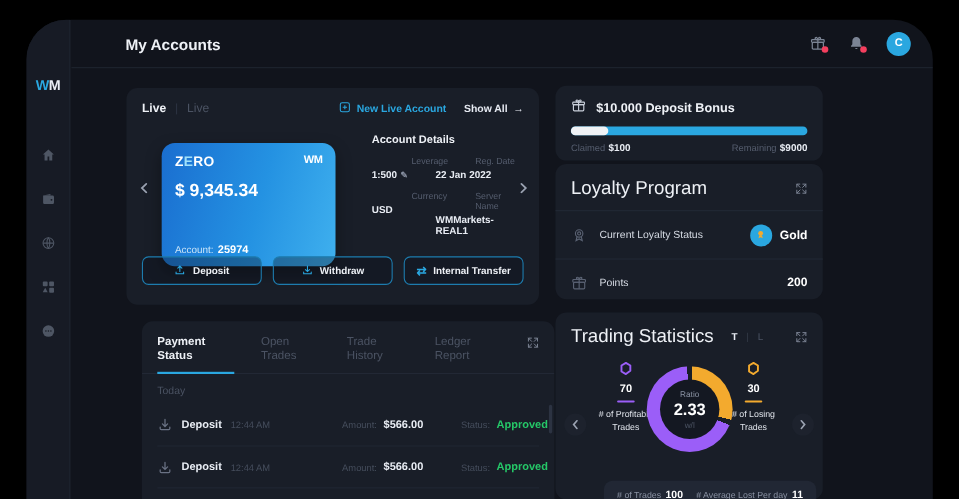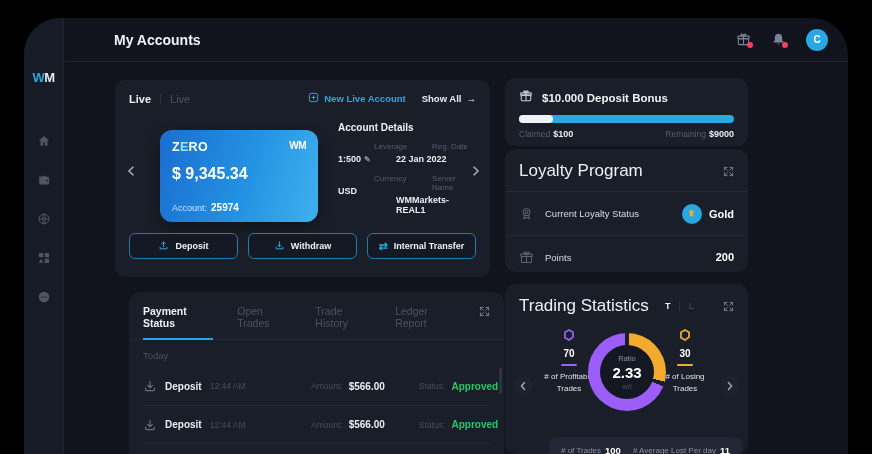--- a/index.html
+++ b/index.html
@@ -48,21 +48,21 @@
   .acc-top-right { margin-left:auto; display:flex; align-items:center; gap:16px; }
   .new-acc { display:flex; align-items:center; gap:5px; color:#2aa7e0;
              font-size:9.5px; font-weight:700; cursor:pointer; }
   .new-acc svg { width:11px; height:11px; }
   .show-all { display:flex; align-items:center; gap:5px; color:#e6eaf2;
               font-size:9.5px; font-weight:700; cursor:pointer; }
   .chev { color:#9aa2b1; } .chev svg { width:8px; height:10px; display:block; }
   .carousel-chevron-left  { position:absolute; left:12px;  top:86px; cursor:pointer; }
   .carousel-chevron-right { position:absolute; right:10px; top:86px; cursor:pointer; }
 
-  .card { position:absolute; left:45px; top:50px; width:158px; height:92px; border-radius:12px;
+  .card { position:absolute; left:32px; top:50px; width:158px; height:112px; border-radius:12px;
           background:linear-gradient(105deg,#1a6ed0 0%,#2492e2 55%,#3fb0ee 100%);
           padding:10px 12px; box-shadow:0 6px 14px rgba(0,0,0,0.35); }
   .card-brand-row { display:flex; justify-content:space-between; font-weight:700; }
   .card-brand { font-size:12.5px; color:#fff; letter-spacing:0.3px; }
   .brand-e { color:#9fe0fa; }
   .card-logo { font-size:10px; color:#fff; letter-spacing:-0.5px; }
   .card-balance { margin-top:11px; font-size:16px; font-weight:700; color:#fff; }
   .card-account { position:absolute; left:12px; bottom:9px; font-size:9px; color:#c9e4f9; }
   .card-account b { color:#fff; font-size:10px; margin-left:4px; }
 

